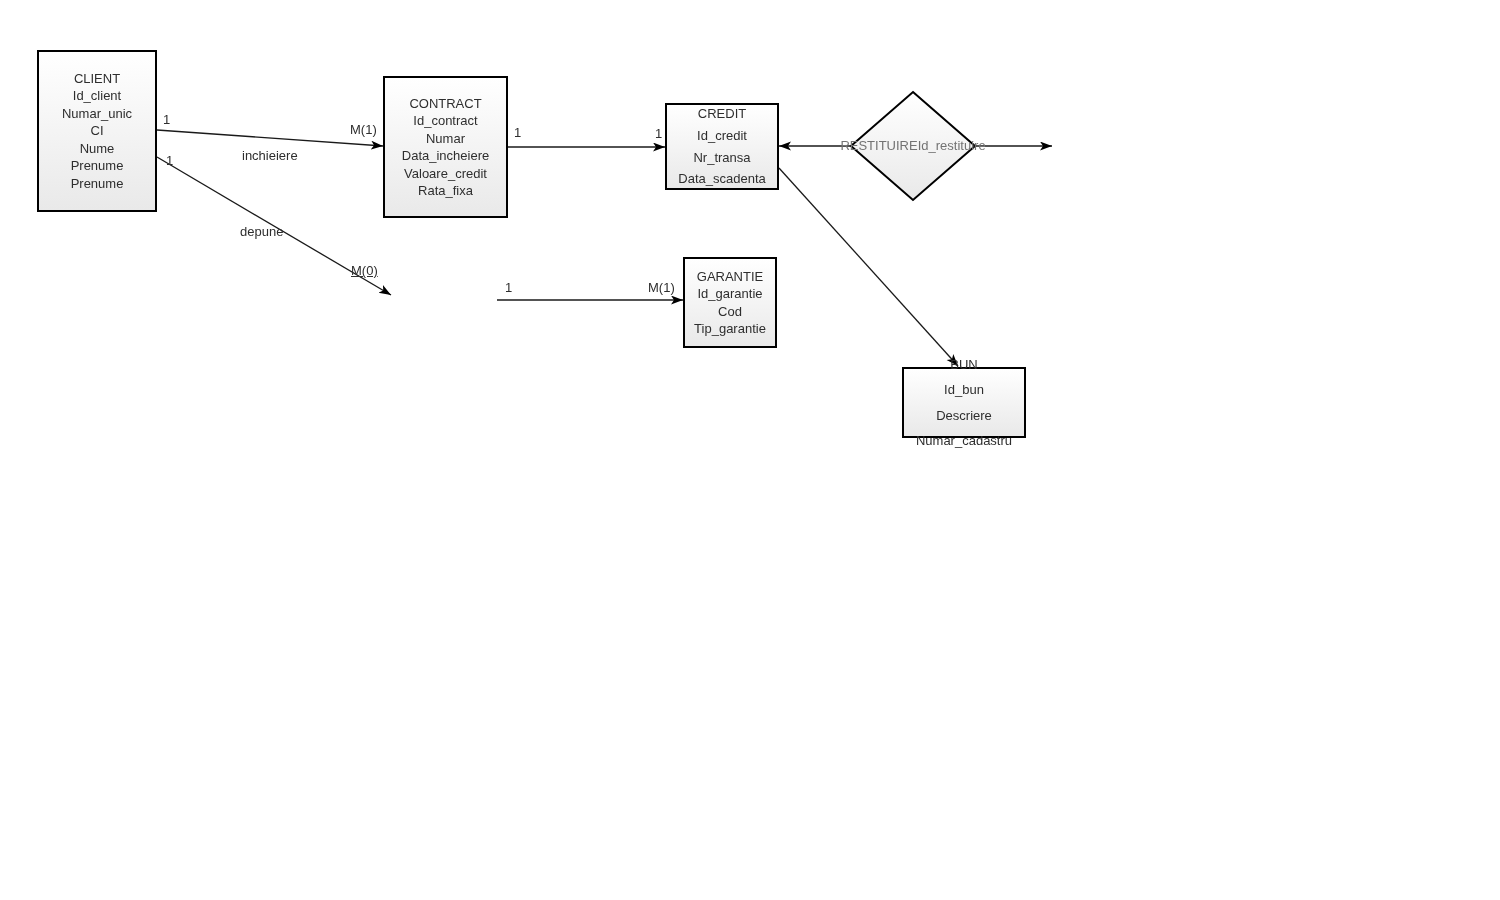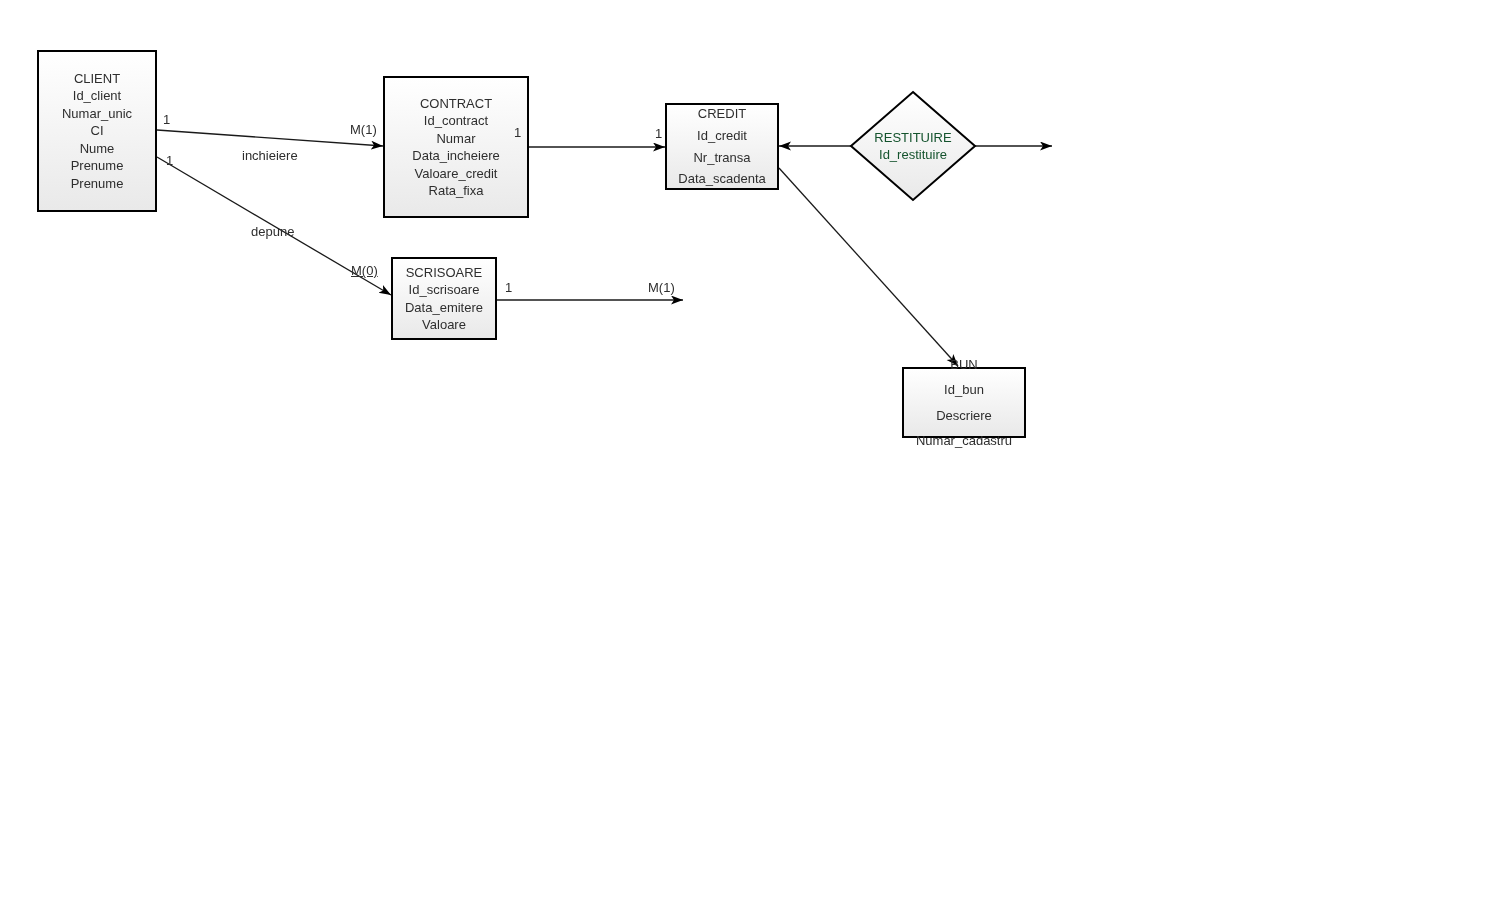--- a/index.html
+++ b/index.html
@@ -28,27 +28,27 @@
     text-align: center;
     font-size: 13px;
     line-height: 17.5px;
     color: #2e2e2e;
     z-index: 2;
   }
   .entity .line { width: 100%; white-space: nowrap; }
   .diamond-label {
     position: absolute;
     display: flex;
-    flex-direction: column;
+    flex-direction: row;
     justify-content: center;
     align-items: center;
     text-align: center;
     font-size: 13px;
     line-height: 17.5px;
-    color: #14532d;
+    color: #737373;
     z-index: 2;
   }
   .edge-label {
     position: absolute;
     font-size: 13px;
     line-height: 15px;
     color: #2e2e2e;
     white-space: nowrap;
     z-index: 3;
   }
@@ -83,21 +83,21 @@
   <div class="entity" style="left:37px; top:50px; width:120px; height:162px;">
     <div class="line">CLIENT</div>
     <div class="line">Id_client</div>
     <div class="line">Numar_unic</div>
     <div class="line">CI</div>
     <div class="line">Nume</div>
     <div class="line">Prenume</div>
     <div class="line">Prenume</div>
   </div>
 
-  <div class="entity" style="left:383px; top:76px; width:146px; height:142px;">
+  <div class="entity" style="left:383px; top:76px; width:125px; height:142px;">
     <div class="line">CONTRACT</div>
     <div class="line">Id_contract</div>
     <div class="line">Numar</div>
     <div class="line">Data_incheiere</div>
     <div class="line">Valoare_credit</div>
     <div class="line">Rata_fixa</div>
   </div>
 
   <div class="entity" style="left:665px; top:103px; width:114px; height:87px;justify-content:space-between;">
     <div class="line">CREDIT</div>
@@ -105,41 +105,41 @@
     <div class="line">Nr_transa</div>
     <div class="line">Data_scadenta</div>
   </div>
 
   <div class="diamond-label" style="left:851px; top:92px; width:124px; height:108px;">
     <div class="line">RESTITUIRE</div>
     <div class="line">Id_restituire</div>
   </div>
 
 
-  <div class="entity" style="left:391px; top:257px; width:106px; height:83px;">
-    <div class="line">SCRISOARE</div>
-    <div class="line">Id_scrisoare</div>
-    <div class="line">Data_emitere</div>
-    <div class="line">Valoare</div>
+
+  <div class="entity" style="left:683px; top:257px; width:94px; height:91px;">
+    <div class="line">GARANTIE</div>
+    <div class="line">Id_garantie</div>
+    <div class="line">Cod</div>
+    <div class="line">Tip_garantie</div>
   </div>
-
 
   <div class="entity" style="left:902px; top:367px; width:124px; height:71px;gap:8px;">
     <div class="line">BUN</div>
     <div class="line">Id_bun</div>
     <div class="line">Descriere</div>
     <div class="line">Numar_cadastru</div>
   </div>
 
   <div class="edge-label" style="left:163px; top:112px;">1</div>
   <div class="edge-label" style="left:242px; top:148px;">inchieiere</div>
   <div class="edge-label" style="left:350px; top:122px;">M(1)</div>
 
   <div class="edge-label" style="left:166px; top:153px;">1</div>
-  <div class="edge-label" style="left:251px; top:224px;">depune</div>
+  <div class="edge-label" style="left:240px; top:224px;">depune</div>
   <div class="edge-label" style="left:351px; top:263px;text-decoration:underline;">M(0)</div>
 
   <div class="edge-label" style="left:514px; top:125px;">1</div>
   <div class="edge-label" style="left:655px; top:126px;">1</div>
 
   <div class="edge-label" style="left:505px; top:280px;">1</div>
   <div class="edge-label" style="left:648px; top:280px;">M(1)</div>
 
 </div>
 

